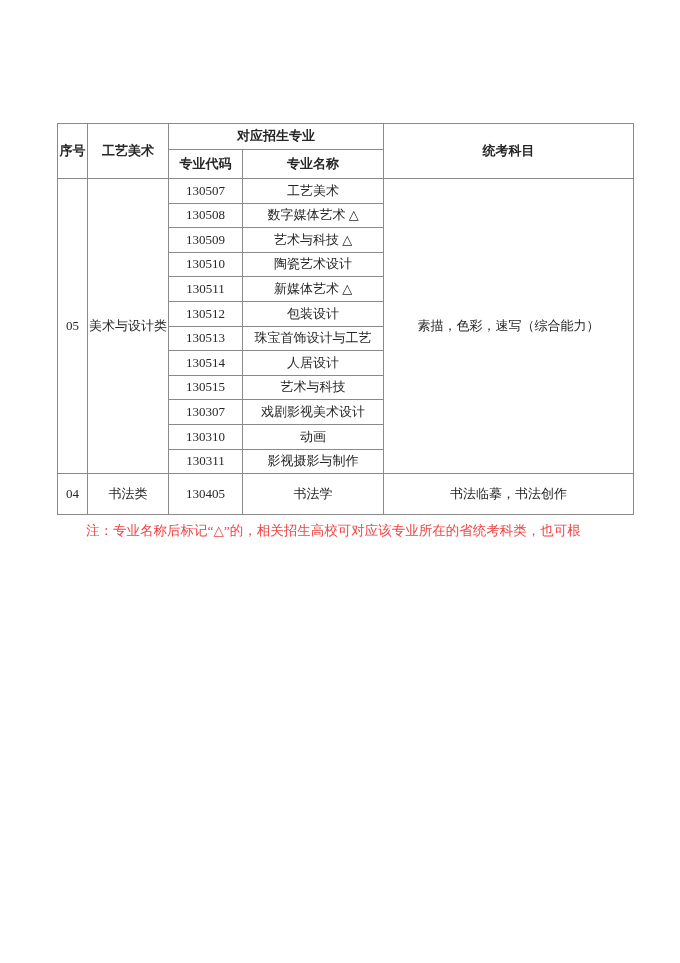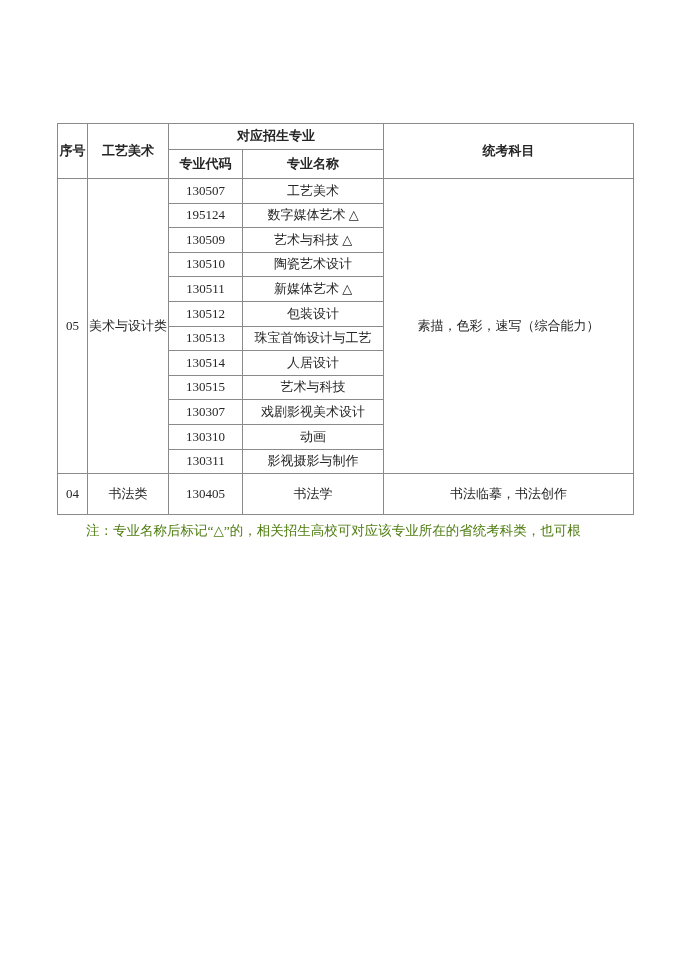--- a/index.html
+++ b/index.html
@@ -37,21 +37,21 @@
   tr.last{height:41px;}
   td.subjects{
     text-align:left;
     padding-left:4px;
   }
   .note{
     position:absolute;left:86px;top:522px;
     font-size:13.5px;
     line-height:17.6px;
     white-space:nowrap;
-    color:#4d7c0f;
+    color:#ef4444;
   }
   .note .cont{padding-left:34px;}
 </style>
 </head>
 <body>
 
 <div class="page">
 
   <table class="doc">
     <colgroup>
@@ -74,21 +74,21 @@
       </tr>
 
       <tr class="d">
         <td rowspan="12">05</td>
         <td rowspan="12">美术与设计类</td>
         <td>130507</td>
         <td>工艺美术</td>
         <td class="subjects" rowspan="12">素描，色彩，速写（综合能力）</td>
       </tr>
       <tr class="d">
-        <td>195124</td>
+        <td>130508</td>
         <td>数字媒体艺术 △</td>
       </tr>
       <tr class="d">
         <td>130509</td>
         <td>艺术与科技 △</td>
       </tr>
       <tr class="d">
         <td>130510</td>
         <td>陶瓷艺术设计</td>
       </tr>

